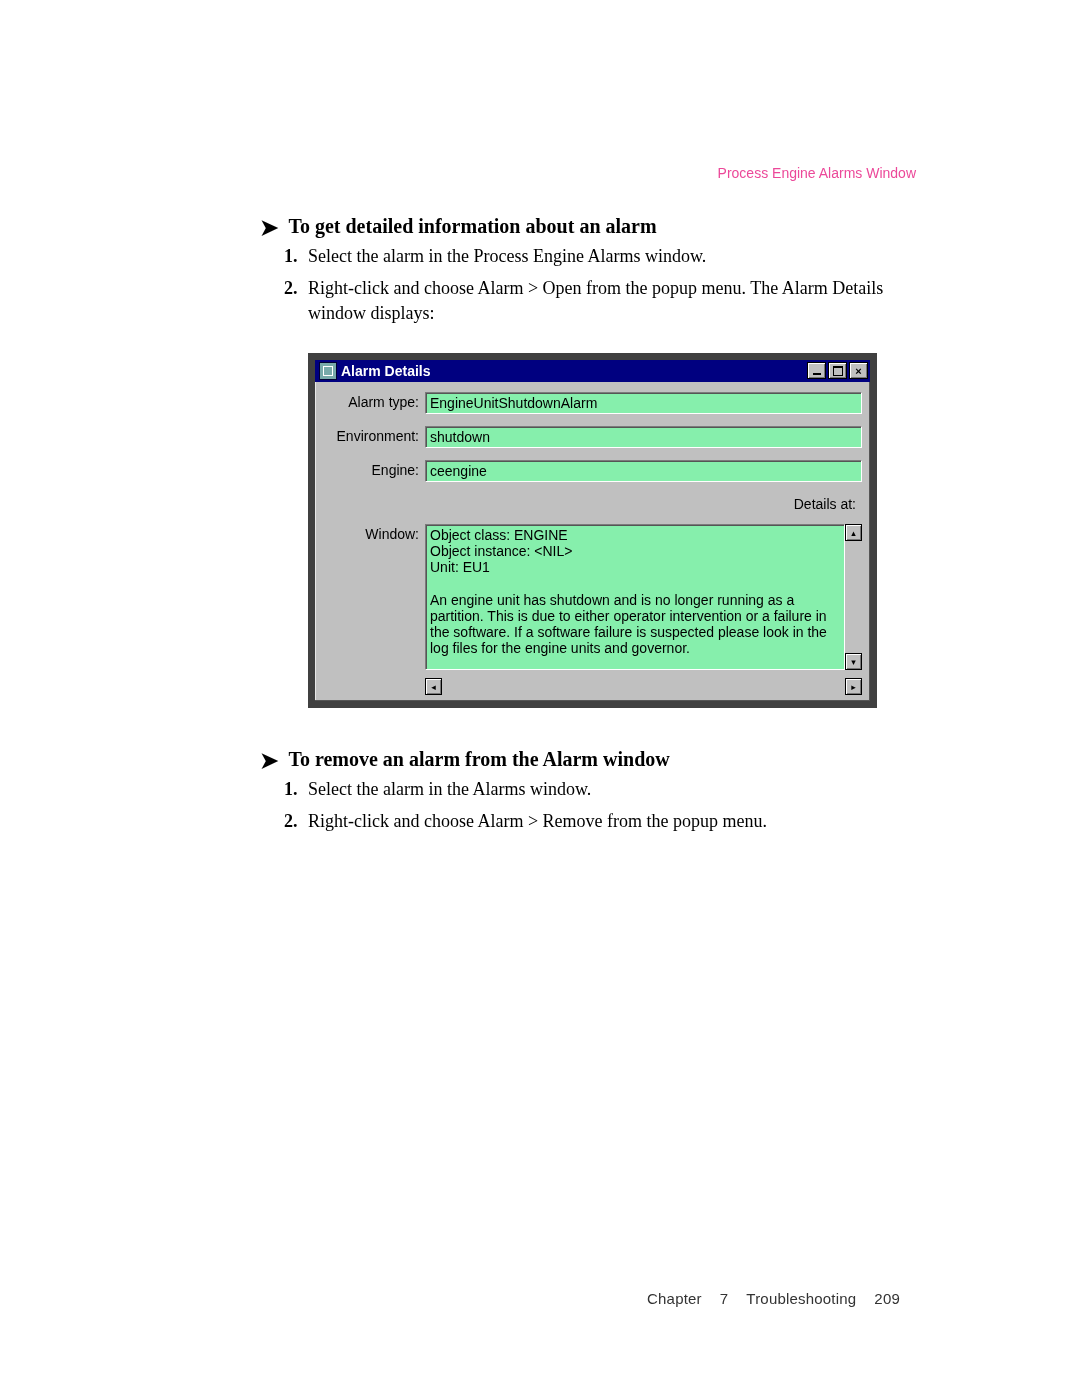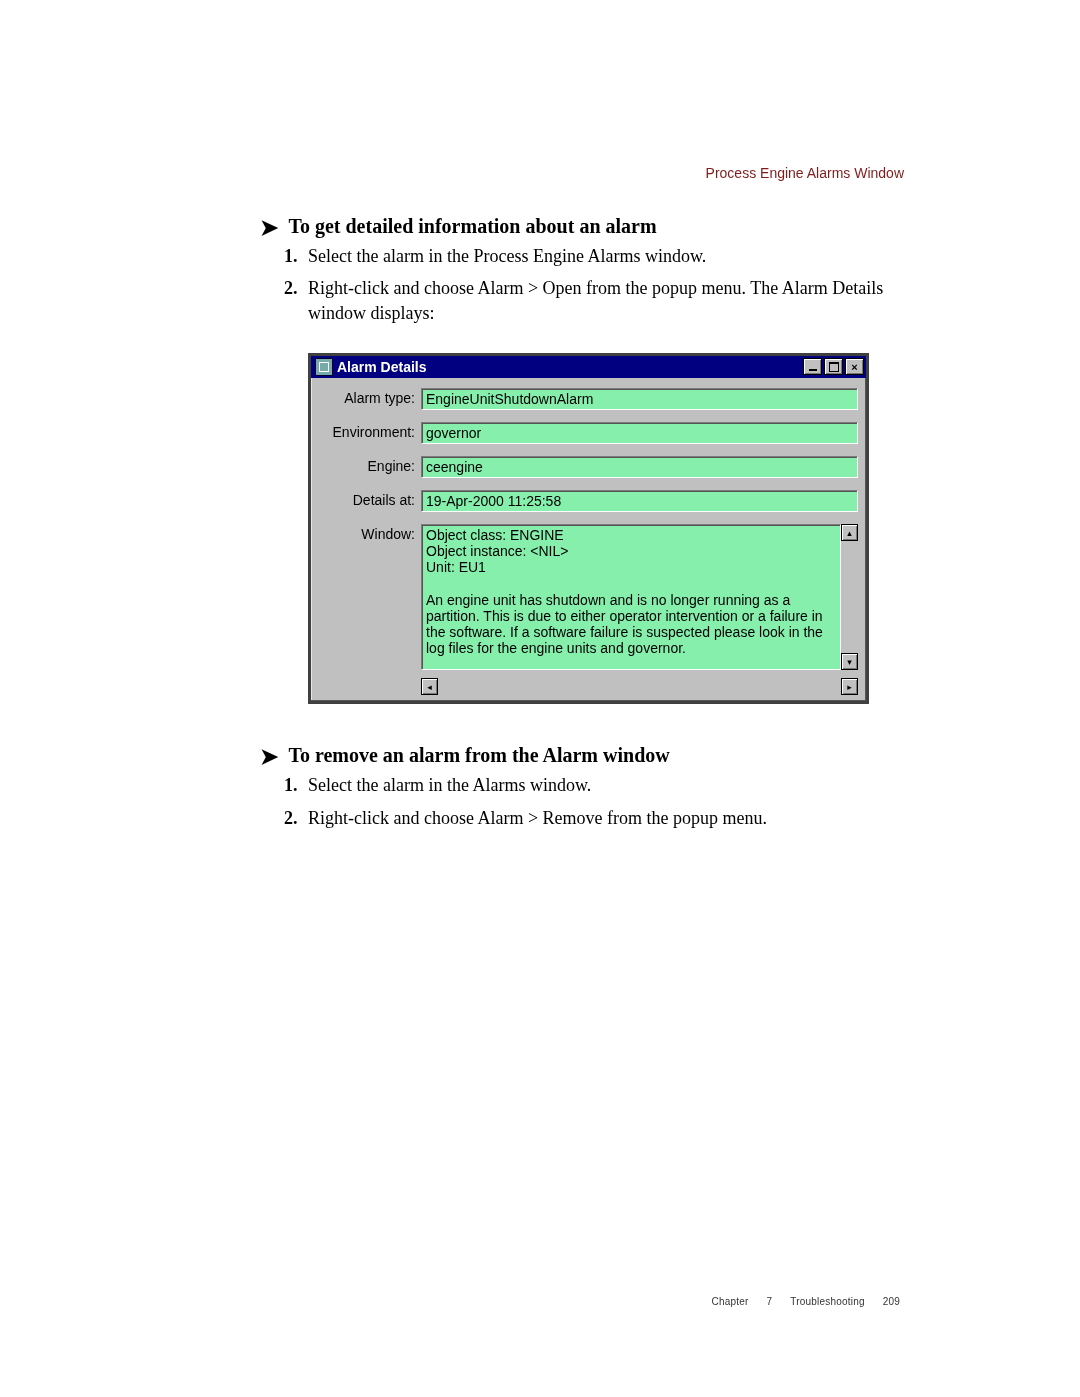--- a/index.html
+++ b/index.html
@@ -13,24 +13,24 @@
   .page {
     box-sizing: border-box;
     width: 1080px;
     min-height: 1397px;
     padding: 160px 170px 60px 260px;
     position: relative;
   }
   .running-head {
     position: absolute;
     top: 165px;
-    right: 176px;
+    right: 164px;
     font-family: Arial, Helvetica, sans-serif;
     font-size: 14px;
-    color: #7f1d1d;
+    color: #ec4899;
   }
   .section {
     margin-top: 55px;
   }
   .sec-head {
     display: flex;
     align-items: baseline;
     gap: 10px;
     font-weight: bold;
     font-size: 20px;
@@ -56,21 +56,21 @@
     font-weight: bold;
   }
 
   
   .win {
     margin: 28px 0 22px 48px;
     width: 555px;
     font-family: "MS Sans Serif", Arial, sans-serif;
     font-size: 14px;
     color: #000;
-    border: 3px solid #404040;
+    border: 7px solid #404040;
     background: #c0c0c0;
     box-shadow: inset -1px -1px 0 #555, inset 1px 1px 0 #e8e8e8;
   }
   .titlebar {
     background: #000080;
     color: #fff;
     display: flex;
     align-items: center;
     height: 22px;
     padding: 0 2px 0 4px;
@@ -178,21 +178,21 @@
   .sbbtn.left::before { content: "◂"; }
   .sbbtn.right::before { content: "▸"; }
   .sbbtn.up::before { content: "▴"; }
   .sbbtn.down::before { content: "▾"; }
 
   .footer {
     position: absolute;
     bottom: 90px;
     right: 180px;
     font-family: Arial, Helvetica, sans-serif;
-    font-size: 10px;
+    font-size: 15px;
     color: #333;
     letter-spacing: 0.2px;
   }
   .footer .gap { display: inline-block; width: 18px; }
 </style>
 </head>
 <body>
 
 <div class="page">
 
@@ -218,31 +218,30 @@
       </div>
       <div class="client">
 
         <div class="form-row">
           <div class="lbl">Alarm type:</div>
           <div class="sunken">EngineUnitShutdownAlarm</div>
         </div>
 
         <div class="form-row">
           <div class="lbl">Environment:</div>
-          <div class="sunken">governor</div>
+          <div class="sunken">shutdown</div>
         </div>
 
         <div class="form-row">
           <div class="lbl">Engine:</div>
           <div class="sunken">ceengine</div>
         </div>
 
         <div class="form-row">
           <div class="lbl">Details at:</div>
-          <div class="sunken">19-Apr-2000 11:25:58</div>
         </div>
 
         <div class="form-row" style="margin-bottom:0;">
           <div class="lbl">Window:</div>
           <div class="details-wrap">
             <div class="details-main">
               <div class="sunken details-text">Object class: ENGINE
 Object instance: &lt;NIL&gt;
 Unit: EU1
 

